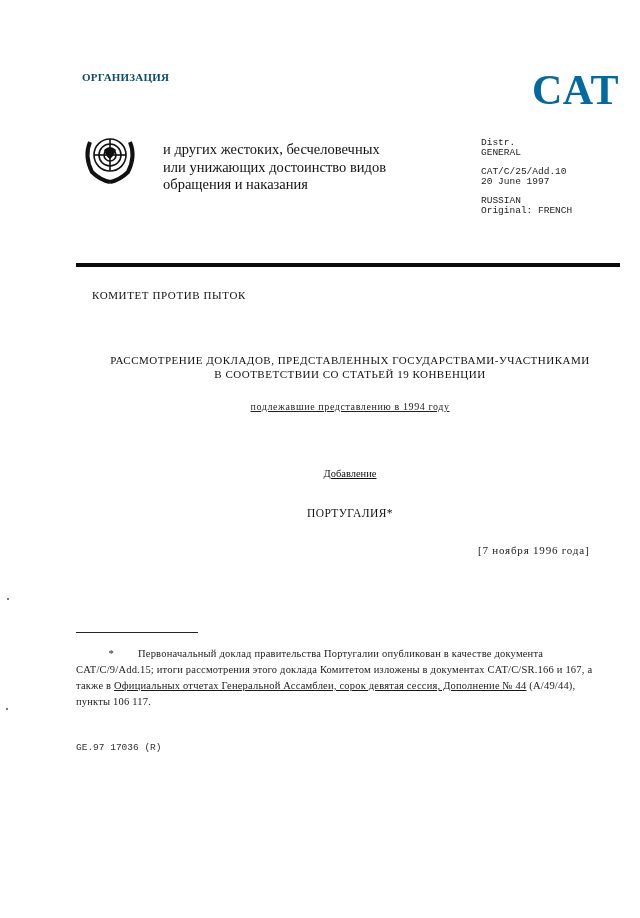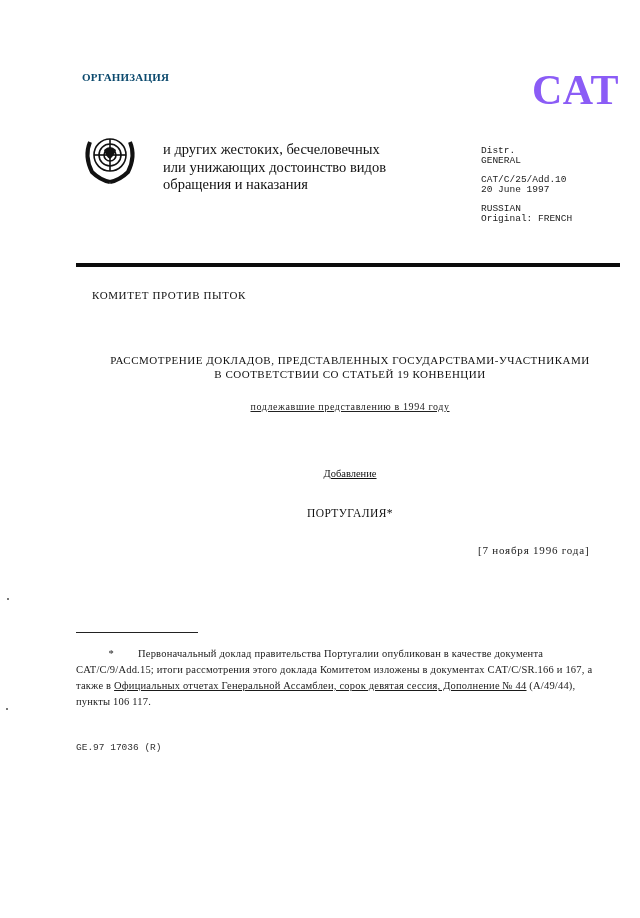--- a/index.html
+++ b/index.html
@@ -8,28 +8,28 @@
       overflow: hidden; color: #111111;
       font-family: "Liberation Serif", "DejaVu Serif", serif;
     }
     .abs { position: absolute; }
     .org-name {
       left: 82px; top: 68px; font-weight: bold; font-size: 11px; line-height: 18px;
       letter-spacing: 0.2px; color: #0c4a6e;
     }
     .cat-symbol {
       left: 532px; top: 68px; font-weight: bold; font-size: 42px; line-height: 44px;
-      color: #8b5cf6; letter-spacing: 0.5px;
+      color: #0369a1; letter-spacing: 0.5px;
     }
     .emblem { left: 78px; top: 130px; width: 64px; height: 56px; }
     .convention-title {
       left: 163px; top: 141px; font-size: 14.5px; line-height: 17.5px; color: #111;
     }
     .symbol-block {
-      left: 481px; top: 146px; font-family: "Liberation Mono", "DejaVu Sans Mono", monospace;
+      left: 481px; top: 138px; font-family: "Liberation Mono", "DejaVu Sans Mono", monospace;
       font-size: 9.5px; line-height: 10px; color: #222;
     }
     .symbol-block .grp { margin-bottom: 9px; }
     .rule-thick { left: 76px; top: 263px; width: 544px; height: 4px; background: #0b0b0b; }
     .committee {
       left: 92px; top: 289px; font-size: 11px; letter-spacing: 0.6px; color: #111;
     }
     .center-block { left: 60px; width: 580px; text-align: center; }
     .consideration {
       top: 353px; font-size: 11px; line-height: 14px; letter-spacing: 0.5px; color: #111; text-align: center;

